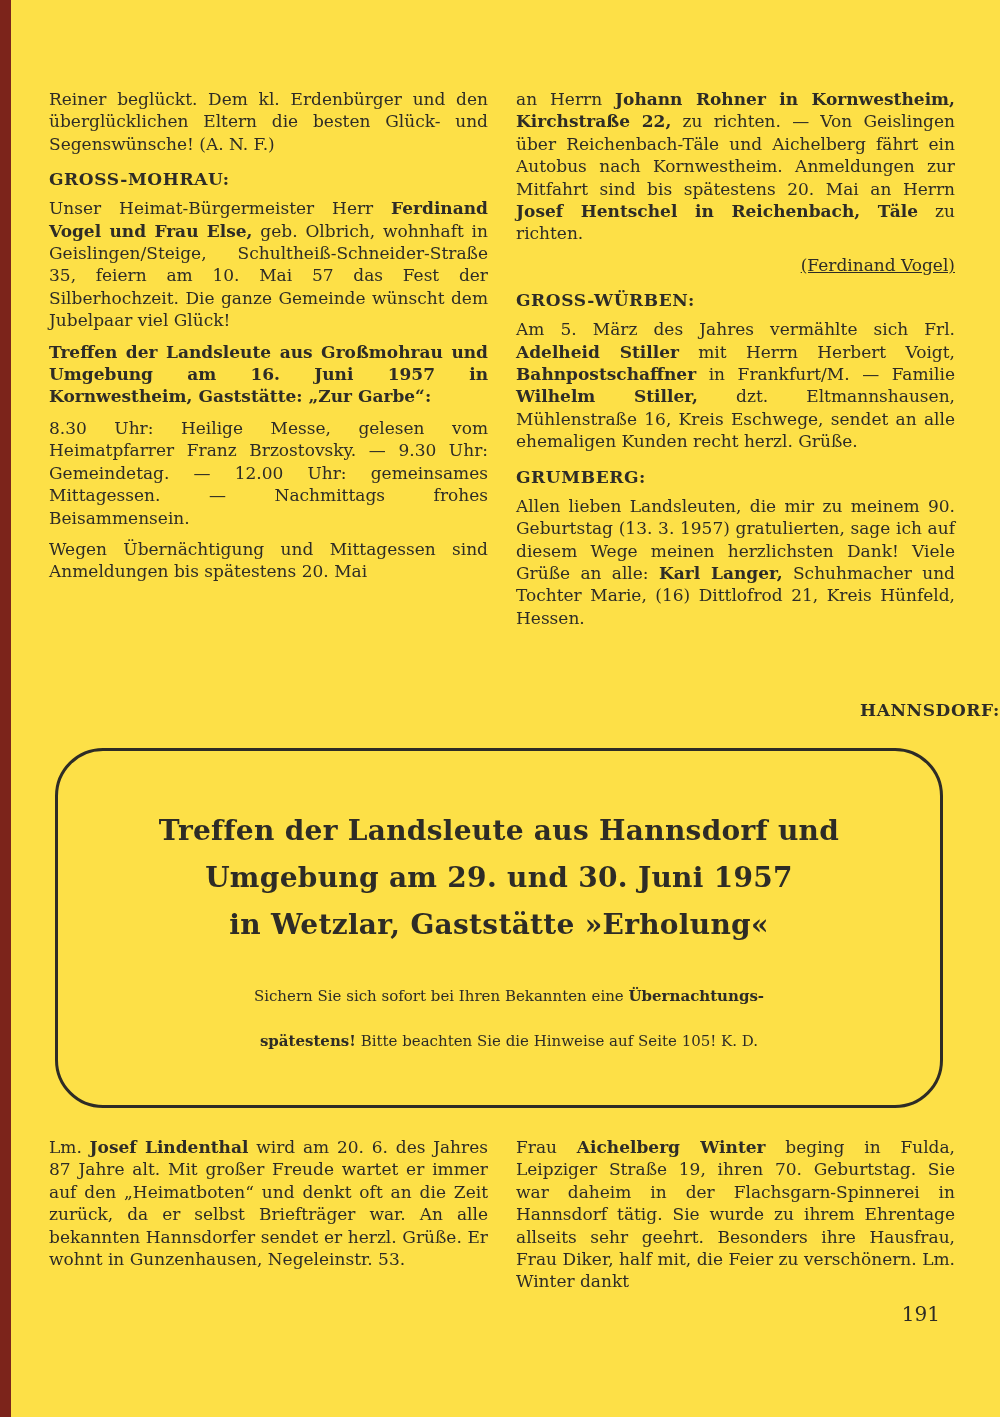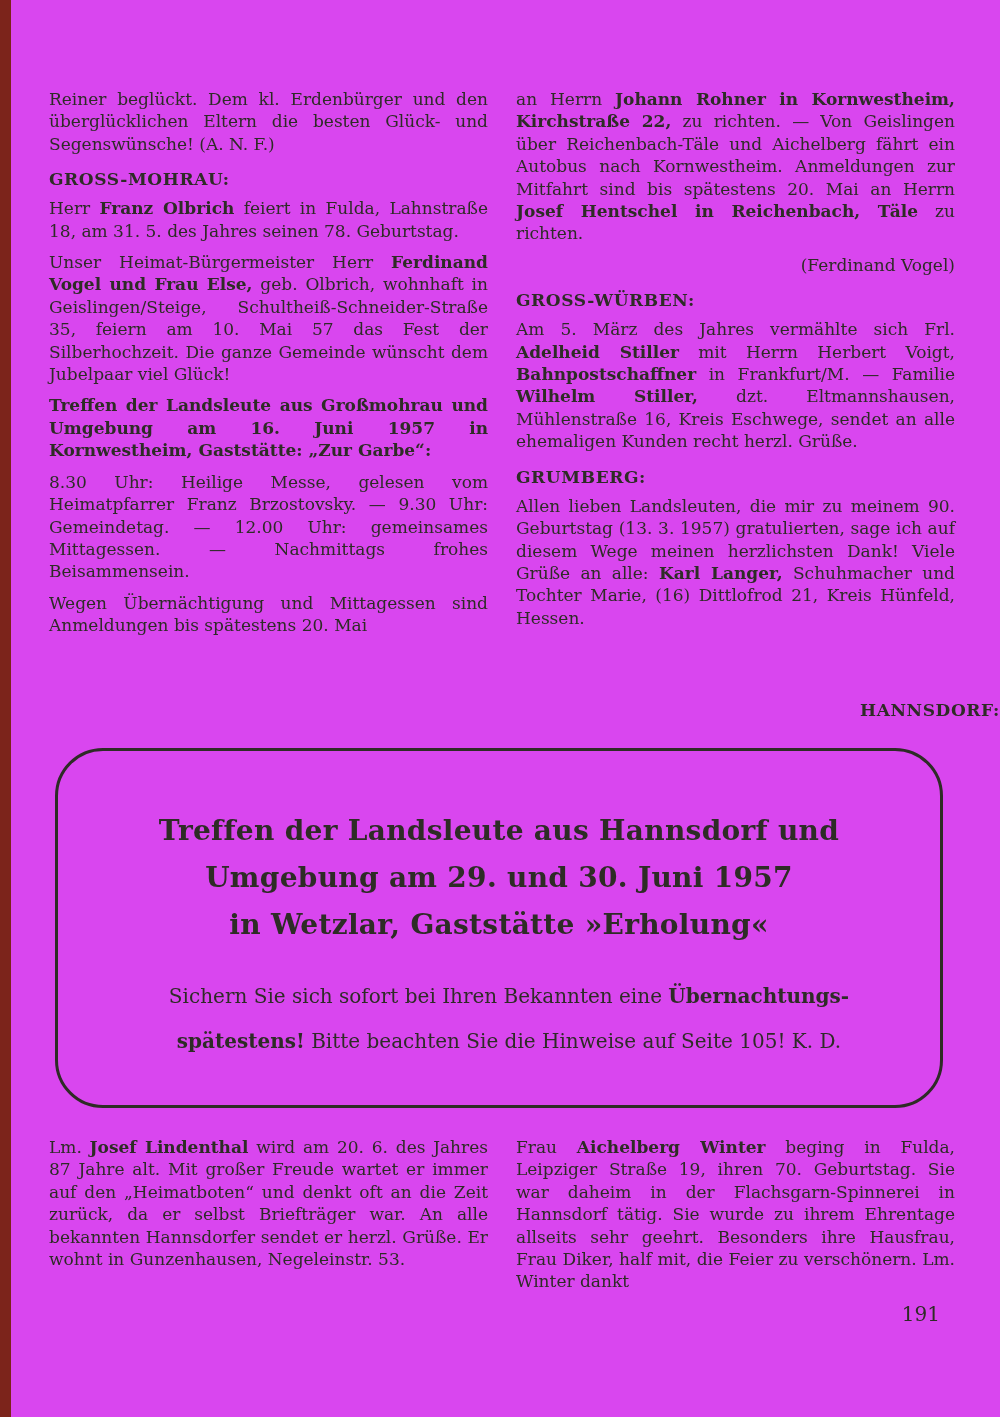--- a/index.html
+++ b/index.html
@@ -2,21 +2,21 @@
 <html><head>
 <meta charset="utf-8">
 <style>
   * { box-sizing: border-box; }
   html, body { margin: 0; padding: 0; background: #cfcabb; }
   .page {
     position: relative;
     width: 1000px;
     height: 1417px;
     margin: 0 auto;
-    background: #d946ef;
+    background: #fde047;
     font-family: "DejaVu Serif", serif;
     color: #2e2c26;
     overflow: hidden;
   }
   .red-stripe {
     position: absolute;
     left: 0; top: 0;
     width: 11px; height: 100%;
     background: #7c241b;
   }
@@ -29,21 +29,21 @@
   }
   .top-columns { top: 88px; }
   .bottom-columns { top: 1136px; }
   .col { width: 439px; }
   .para {
     text-align: justify;
     font-size: 17px;
     line-height: 22.4px;
     margin: 0 0 9px 0;
   }
-  .para.right { text-align: right; }
+  .para.right { text-align: right; text-decoration: underline; }
   .b { font-weight: bold; }
   .sec-heading {
     font-weight: bold;
     font-size: 17px;
     letter-spacing: 0.6px;
     margin: 14px 0 8px 0;
   }
   .hannsdorf {
     position: absolute;
     top: 700px;
@@ -64,21 +64,21 @@
     margin-top: 56px;
     text-align: center;
     font-weight: bold;
     font-size: 28px;
     line-height: 47px;
     letter-spacing: 0.3px;
   }
   .box-body { margin-top: 26px; }
   .box-body .para {
     text-align: center;
-    font-size: 20px;
+    font-size: 15px;
     line-height: 45px;
     margin: 0;
     padding-left: 20px;
   }
   .page-number {
     position: absolute;
     right: 60px;
     top: 1302px;
     font-size: 20px;
   }
@@ -87,21 +87,20 @@
 <body>
 
 <div class="page">
 
   <div class="red-stripe"></div>
 
   <div class="top-columns">
     <div class="col">
         <div class="para"><span>Reiner beglückt. Dem kl. Erdenbürger und den überglücklichen Eltern die besten Glück- und Segenswünsche! (A. N. F.)</span></div>
         <div class="sec-heading"><span class="b">GROSS-MOHRAU:</span></div>
-        <div class="para"><span>Herr </span><span class="b">Franz Olbrich</span><span> feiert in Fulda, Lahnstraße 18, am 31. 5. des Jahres seinen 78. Geburtstag.</span></div>
         <div class="para"><span>Unser Heimat-Bürgermeister Herr </span><span class="b">Ferdinand Vogel und Frau Else,</span><span> geb. Olbrich, wohnhaft in Geislingen/Steige, Schultheiß-Schneider-Straße 35, feiern am 10. Mai 57 das Fest der Silberhochzeit. Die ganze Gemeinde wünscht dem Jubelpaar viel Glück!</span></div>
         <div class="para"><span class="b">Treffen der Landsleute aus Großmohrau und Umgebung am 16. Juni 1957 in Kornwestheim, Gaststätte: „Zur Garbe“:</span></div>
         <div class="para"><span>8.30 Uhr: Heilige Messe, gelesen vom Heimatpfarrer Franz Brzostovsky. — 9.30 Uhr: Gemeindetag. — 12.00 Uhr: gemeinsames Mittagessen. — Nachmittags frohes Beisammensein.</span></div>
         <div class="para"><span>Wegen Übernächtigung und Mittagessen sind Anmeldungen bis spätestens 20. Mai</span></div>
       </div>
     <div class="col">
         <div class="para"><span>an Herrn </span><span class="b">Johann Rohner in Kornwestheim, Kirchstraße 22,</span><span> zu richten. — Von Geislingen über Reichenbach-Täle und Aichelberg fährt ein Autobus nach Kornwestheim. Anmeldungen zur Mitfahrt sind bis spätestens 20. Mai an Herrn </span><span class="b">Josef Hentschel in Reichenbach, Täle</span><span> zu richten.</span></div>
         <div class="para right"><span>(Ferdinand Vogel)</span></div>
         <div class="sec-heading"><span class="b">GROSS-WÜRBEN:</span></div>
         <div class="para"><span>Am 5. März des Jahres vermählte sich Frl. </span><span class="b">Adelheid Stiller</span><span> mit Herrn Herbert Voigt, </span><span class="b">Bahnpostschaffner</span><span> in Frankfurt/M. — Familie </span><span class="b">Wilhelm Stiller,</span><span> dzt. Eltmannshausen, Mühlenstraße 16, Kreis Eschwege, sendet an alle ehemaligen Kunden recht herzl. Grüße.</span></div>

